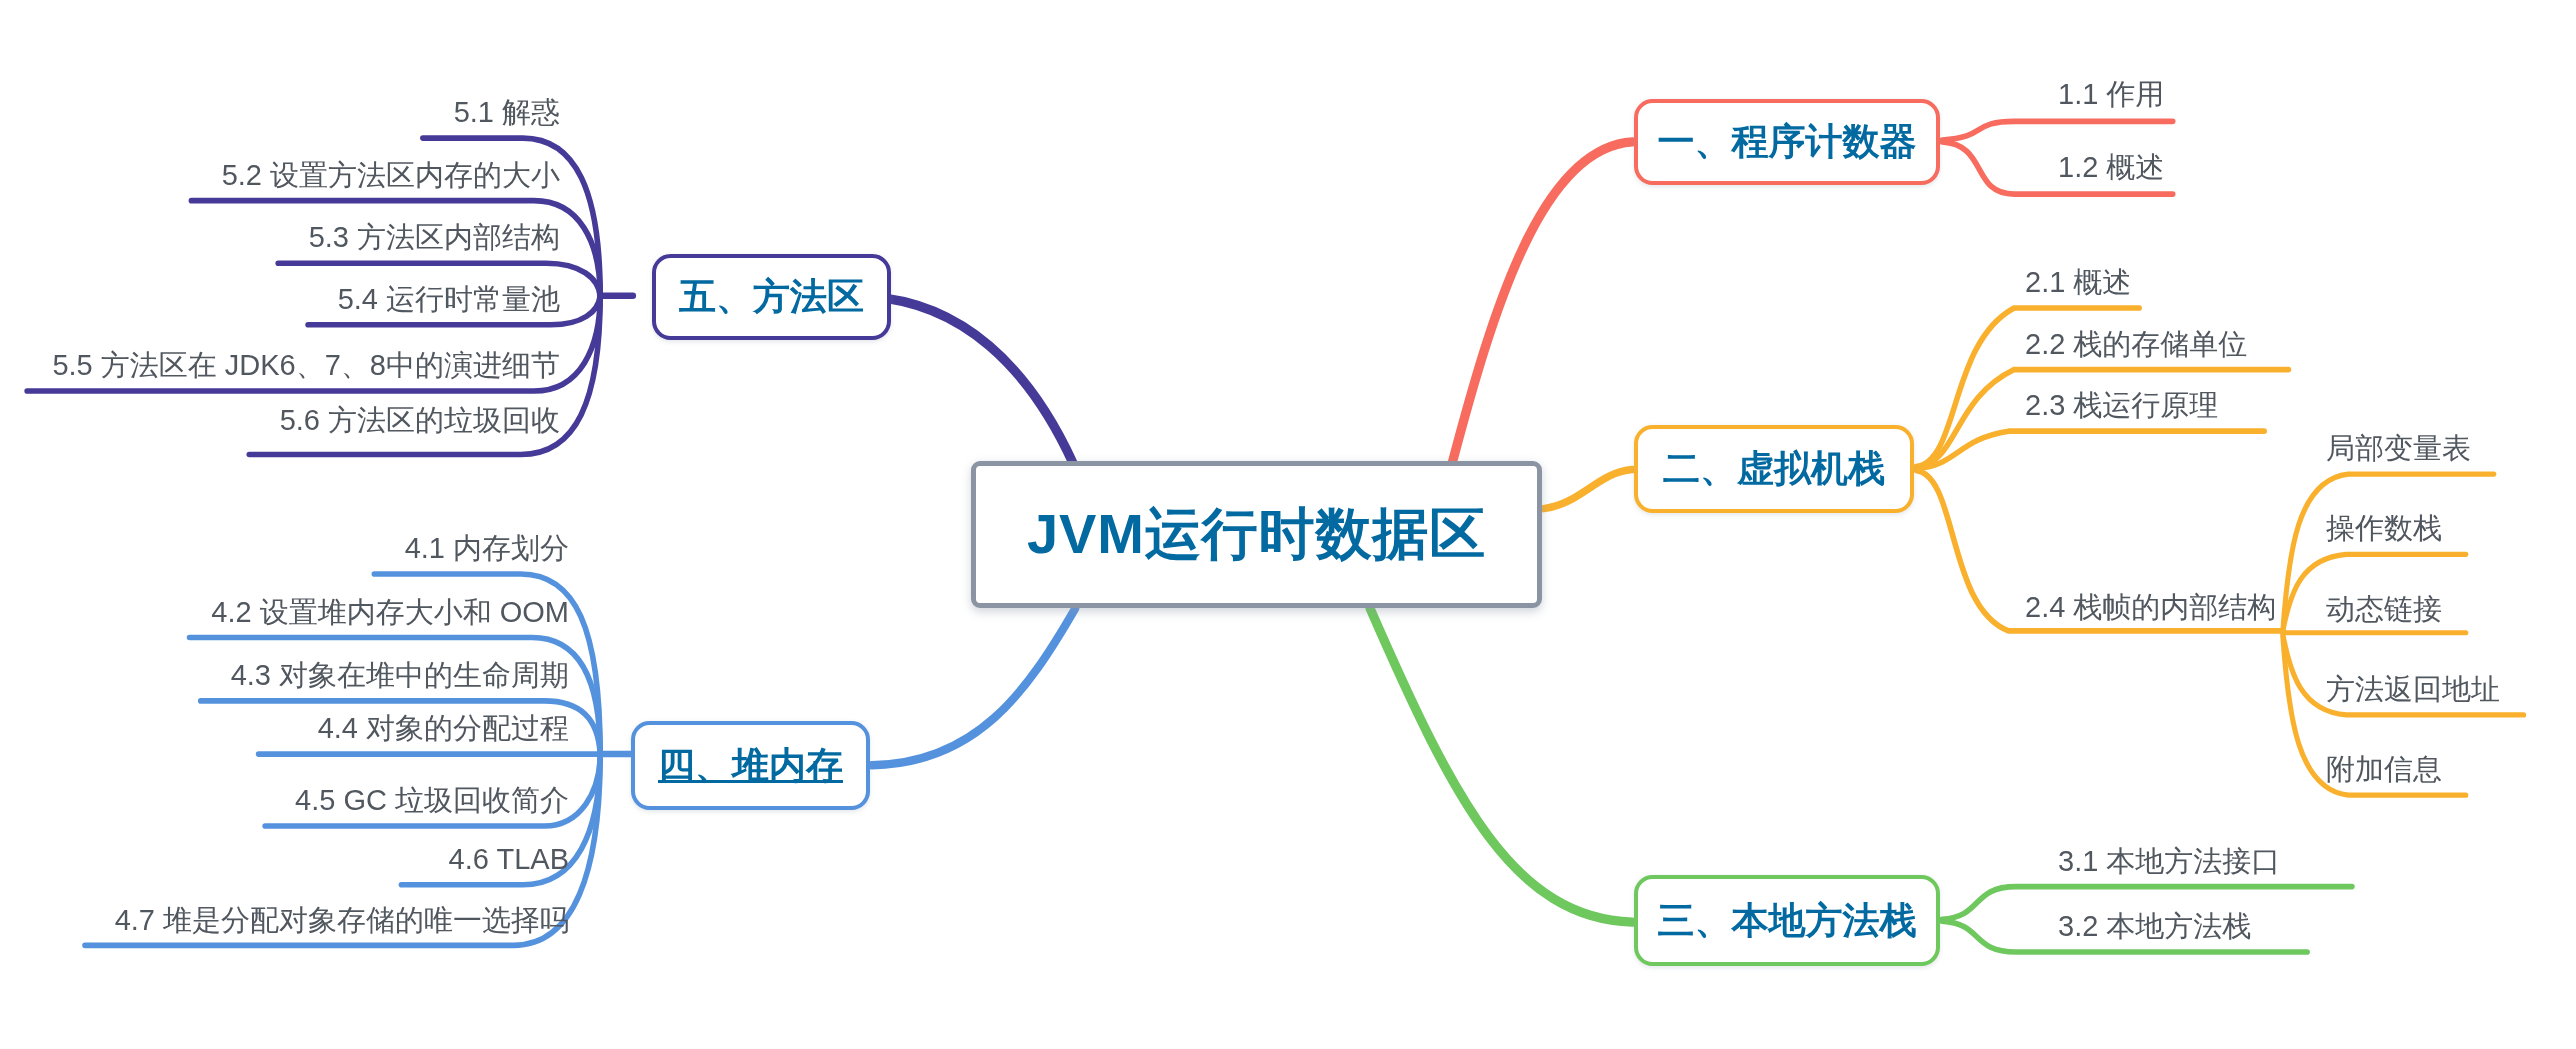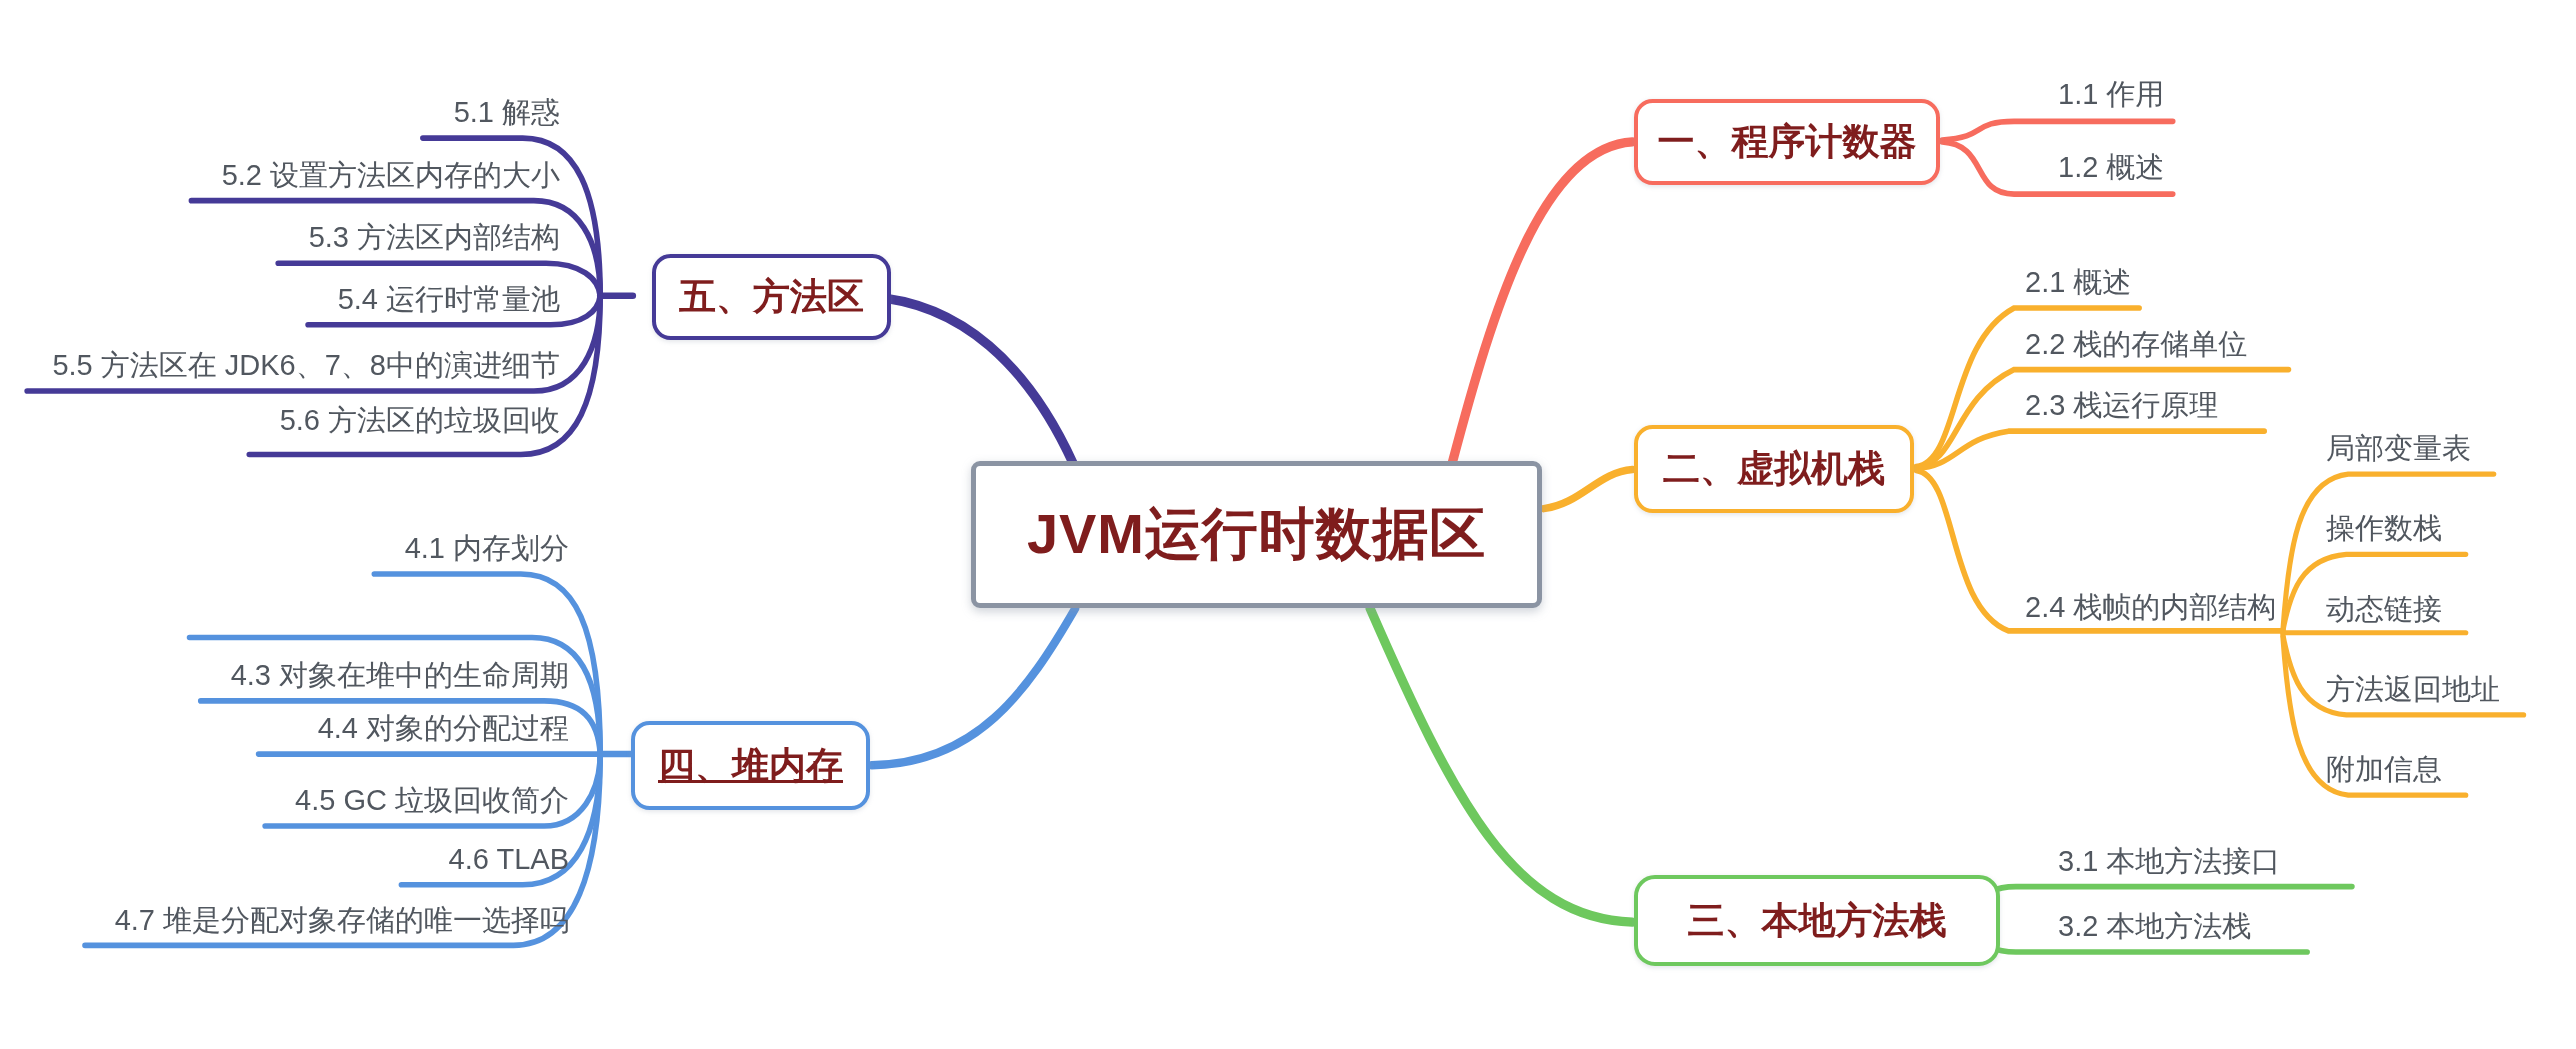--- a/index.html
+++ b/index.html
@@ -1,21 +1,21 @@
 <!DOCTYPE html>
 <html style="font-size:15px"><head>
 <meta charset="utf-8">
 <style>
   html,body{margin:0;padding:0;background:#ffffff;}
   body{font-family:"Liberation Sans","DejaVu Sans",sans-serif;}
   #canvas{position:relative;width:2576px;height:1049px;background:#ffffff;overflow:hidden;}
   #edges{position:absolute;left:0;top:0;width:2576px;height:1049px;}
   .node{position:absolute;display:flex;align-items:center;justify-content:center;
         background:#ffffff;border-radius:18.7px;box-sizing:border-box;
-        color:#7f1d1d;font-weight:bold;box-shadow:0 1.9px 4.7px rgba(150,160,175,.25);}
+        color:#0369a1;font-weight:bold;box-shadow:0 1.9px 4.7px rgba(150,160,175,.25);}
   .root{border:5.6px solid #8b94a3;font-size:56px;border-radius:9px;letter-spacing:0.9px;
         box-shadow:0 3.7px 9.3px rgba(140,150,165,.4);}
   .b-red{border:4.7px solid #f76c5e;font-size:37px;}
   .b-yellow{border:4.7px solid #f9b02d;font-size:37px;}
   .b-green{border:4.7px solid #6ec85e;font-size:37px;}
   .b-blue{border:4.7px solid #5592de;font-size:37px;text-decoration:underline;}
   .b-purple{border:4.7px solid #453a97;font-size:37px;}
   .lbl{position:absolute;height:34px;line-height:34px;font-size:29px;color:#51575f;white-space:nowrap;}
   .lbl-l{text-align:right;}
 </style>
@@ -78,21 +78,21 @@
   <div class="node root" style="left:971px;top:461px;width:571px;height:147px;">
     <span>JVM运行时数据区</span>
   </div>
 
   <div class="node b-red" style="left:1634px;top:99px;width:306px;height:86px;">
     <span>一、程序计数器</span>
   </div>
   <div class="node b-yellow" style="left:1634px;top:425px;width:280px;height:88px;">
     <span>二、虚拟机栈</span>
   </div>
-  <div class="node b-green" style="left:1634px;top:875px;width:366px;height:91px;border-radius:21px;">
+  <div class="node b-green" style="left:1634px;top:875px;width:306px;height:91px;">
     <span>三、本地方法栈</span>
   </div>
   <div class="node b-blue" style="left:631px;top:721px;width:239px;height:89px;">
     <span>四、堆内存</span>
   </div>
   <div class="node b-purple" style="left:652px;top:254px;width:239px;height:86px;">
     <span>五、方法区</span>
   </div>
 
   <div class="lbl" style="left:2058px;top:77px;">1.1 作用</div>
@@ -105,20 +105,21 @@
   <div class="lbl" style="left:2326px;top:431px;">局部变量表</div>
   <div class="lbl" style="left:2326px;top:511px;">操作数栈</div>
   <div class="lbl" style="left:2326px;top:592px;">动态链接</div>
   <div class="lbl" style="left:2326px;top:672px;">方法返回地址</div>
   <div class="lbl" style="left:2326px;top:752px;">附加信息</div>
 
   <div class="lbl" style="left:2058px;top:844px;">3.1 本地方法接口</div>
   <div class="lbl" style="left:2058px;top:909px;text-align:center;">3.2 本地方法栈</div>
 
   <div class="lbl lbl-l" style="right:2007px;top:531px;">4.1 内存划分</div>
+  <div class="lbl lbl-l" style="right:2007px;top:595px;">4.2 设置堆内存大小和 OOM</div>
   <div class="lbl lbl-l" style="right:2007px;top:658px;">4.3 对象在堆中的生命周期</div>
   <div class="lbl lbl-l" style="right:2007px;top:711px;">4.4 对象的分配过程</div>
   <div class="lbl lbl-l" style="right:2007px;top:783px;">4.5 GC 垃圾回收简介</div>
   <div class="lbl lbl-l" style="right:2007px;top:842px;">4.6 TLAB</div>
   <div class="lbl lbl-l" style="right:2007px;top:903px;">4.7 堆是分配对象存储的唯一选择吗</div>
 
   <div class="lbl lbl-l" style="right:2016px;top:95px;">5.1 解惑</div>
   <div class="lbl lbl-l" style="right:2016px;top:158px;">5.2 设置方法区内存的大小</div>
   <div class="lbl lbl-l" style="right:2016px;top:220px;">5.3 方法区内部结构</div>
   <div class="lbl lbl-l" style="right:2016px;top:282px;">5.4 运行时常量池</div>

